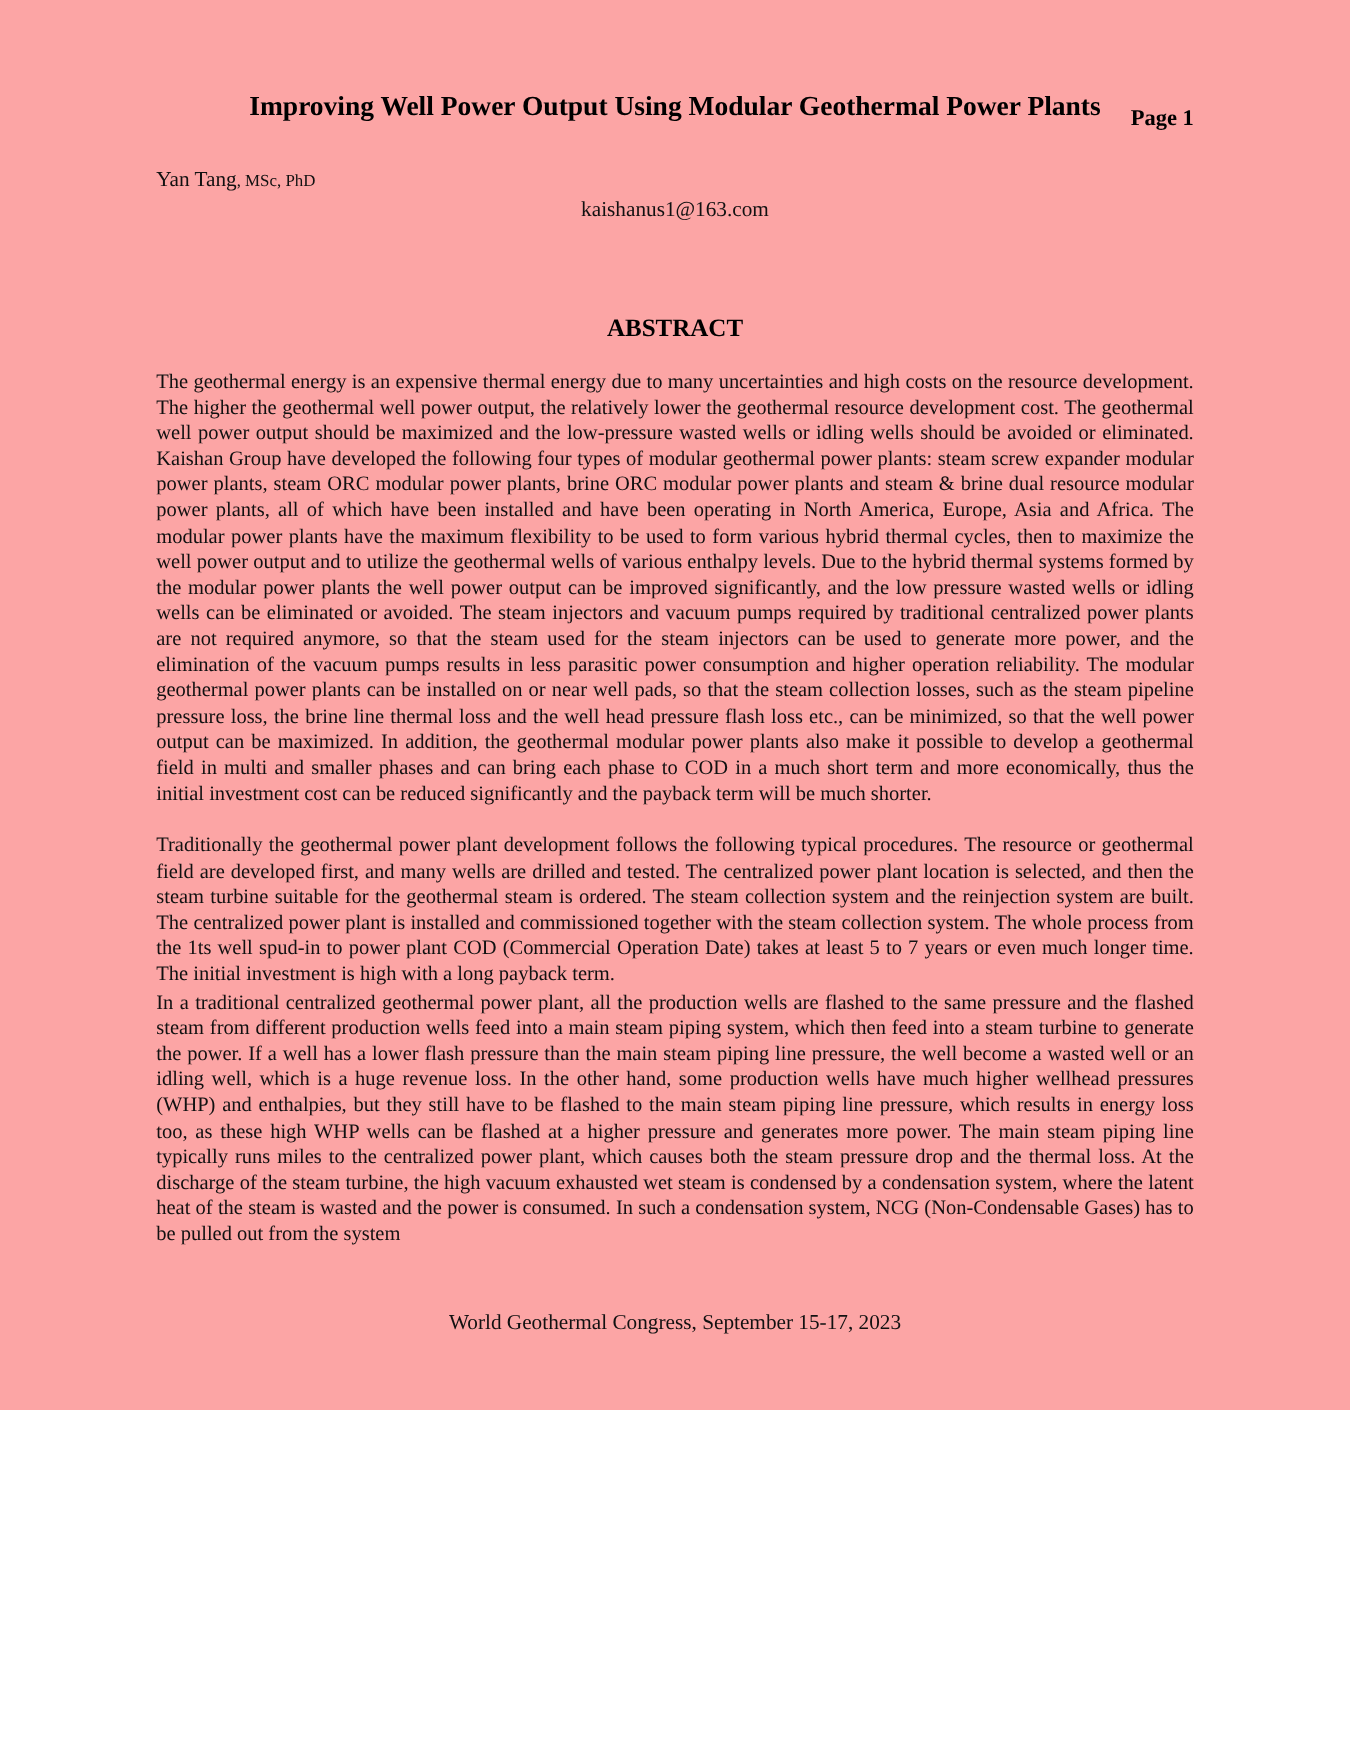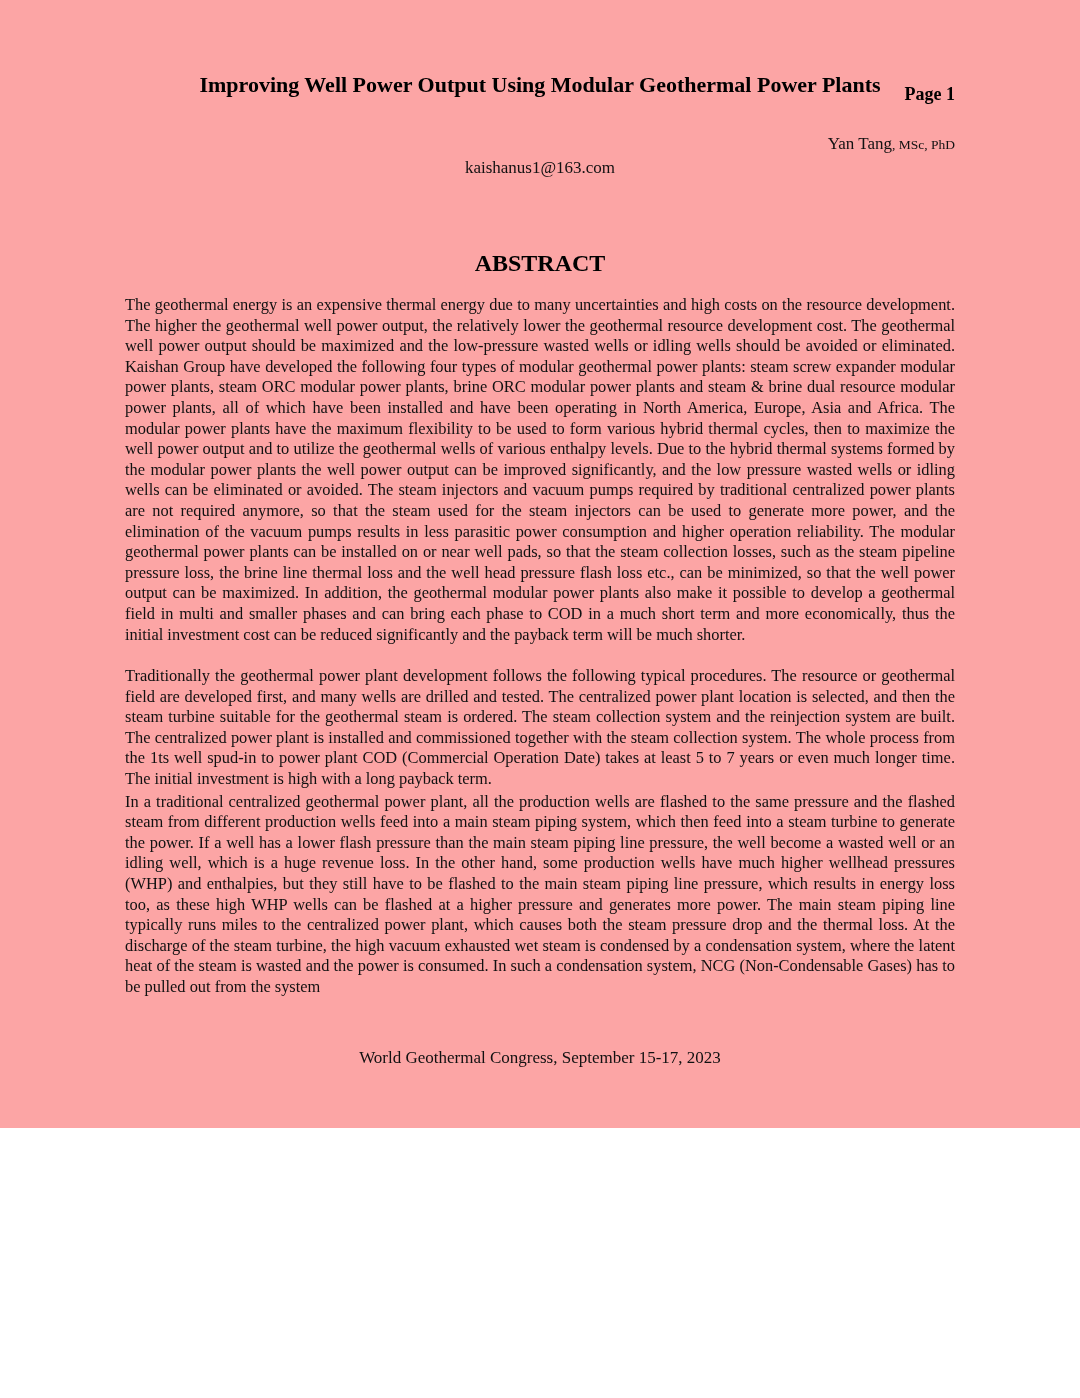--- a/index.html
+++ b/index.html
@@ -38,21 +38,21 @@
     margin: 0;
     padding-top: 72px;
     text-align: center;
     font-size: 22px;
     line-height: 26px;
     font-weight: bold;
     color: #000000;
   }
   .author-line {
     margin-top: 36px;
-    text-align: right;
+    text-align: left;
     font-size: 17px;
     line-height: 20px;
   }
   .author-cred {
     font-size: 13.5px;
   }
   .affiliation {
     margin-top: 24px;
     text-align: center;
     font-size: 17px;
@@ -60,21 +60,21 @@
   }
   .email {
     margin-top: 3px;
     text-align: center;
     font-size: 17px;
     line-height: 20px;
   }
   .section-heading {
     margin: 0;
     text-align: center;
-    font-size: 24px;
+    font-size: 20px;
     line-height: 22px;
     font-weight: bold;
     color: #000000;
   }
   .abstract-heading {
     padding-top: 74px;
   }
   .intro-heading {
     padding-top: 38px;
   }

